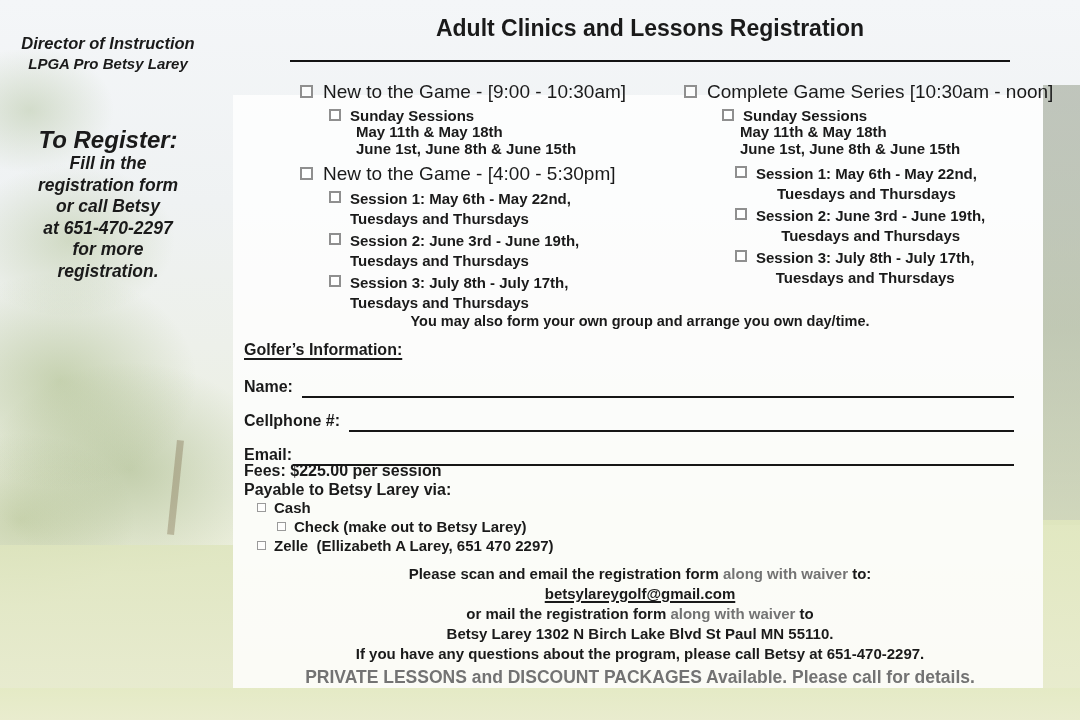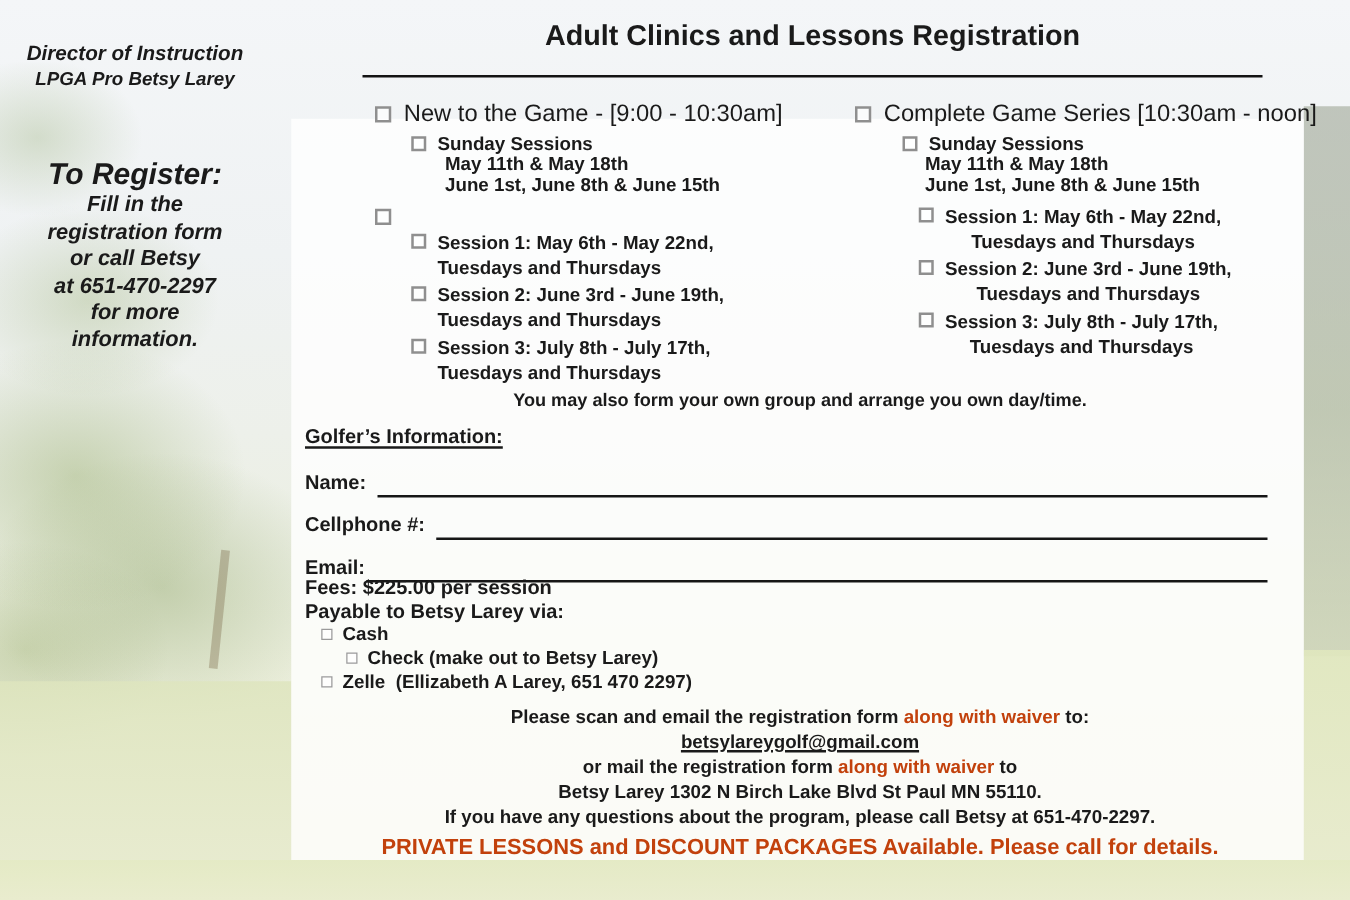--- a/index.html
+++ b/index.html
@@ -75,21 +75,21 @@
   .fees{position:absolute;left:244px;top:462px;font-size:16px;font-weight:bold;}
   .payable{position:absolute;left:244px;top:481px;font-size:16px;font-weight:bold;}
   .opt{position:absolute;left:257px;display:flex;align-items:flex-start;}
   .opt1{top:498px;} .opt2{top:517px;padding-left:20px;} .opt3{top:536px;}
   .cb-tiny{display:inline-block;box-sizing:border-box;width:9px;height:9px;border:1.5px solid #9a9a9a;
     background:rgba(255,255,255,.7);margin-top:5px;margin-right:8px;flex:none;}
   .optlabel{font-size:15px;font-weight:bold;line-height:19px;white-space:pre-wrap;}
   
   .bottom{position:absolute;left:237px;top:564px;width:806px;text-align:center;
     font-size:15px;font-weight:bold;line-height:20px;}
-  .red{color:#c2410c;}
+  .red{color:#737373;}
   .email-link{text-decoration:underline;text-decoration-thickness:2px;text-underline-offset:2px;color:#1a1a1a;}
   .private{font-size:17.5px;margin-top:3px;}
 </style>
 </head>
 <body>
 
 <div class="bg-base"></div>
 <div class="bg-trees-left"></div>
 <div class="bg-trunk"></div>
 <div class="bg-grass-left"></div>
@@ -103,37 +103,38 @@
 
 <div class="side side-dir1">Director of Instruction</div>
 <div class="side side-dir2">LPGA Pro Betsy Larey</div>
 <div class="side side-toreg">To Register:</div>
 <div class="side side-info">
   <div>Fill in the</div>
   <div>registration form</div>
   <div>or call Betsy</div>
   <div>at 651-470-2297</div>
   <div>for more</div>
-  <div>information.</div>
+  <div>registration.</div>
 </div>
 
 <div class="col col-left">
   <div class="hrow">
     <span class="cb"></span>
     <span class="hlabel">New to the Game - [9:00 - 10:30am]</span>
   </div>
   <div class="subrow">
     <span class="cb cb-sm"></span>
     <span class="sublabel">Sunday Sessions</span>
   </div>
   <div class="dates">May 11th &amp; May 18th</div>
   <div class="dates">June 1st, June 8th &amp; June 15th</div>
   <div class="gap7"></div>
   <div class="hrow">
     <span class="cb"></span>
+    <span class="hlabel">New to the Game - [4:00 - 5:30pm]</span>
   </div>
   <div class="sess">
     <span class="cb cb-sm"></span>
     <span class="sesslabel">
       <span>Session 1: May 6th - May 22nd,</span><br>
       <span class="l2">Tuesdays and Thursdays</span>
     </span>
   </div>
   <div class="sess">
     <span class="cb cb-sm"></span>

